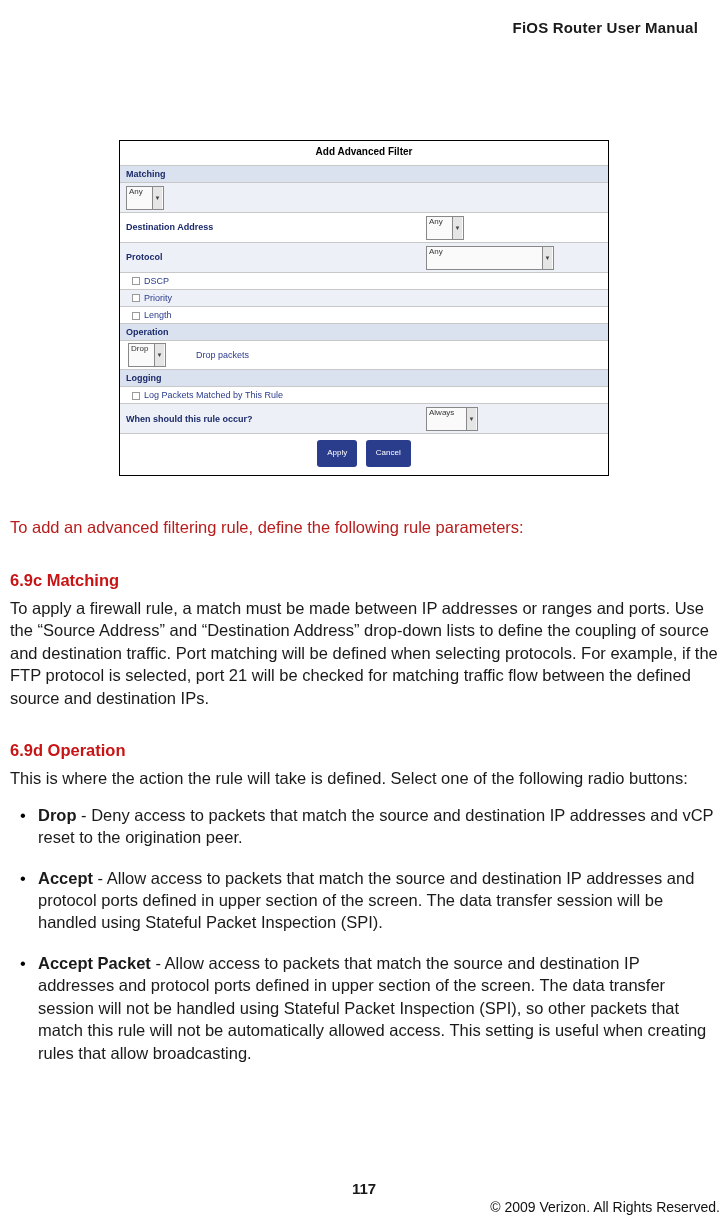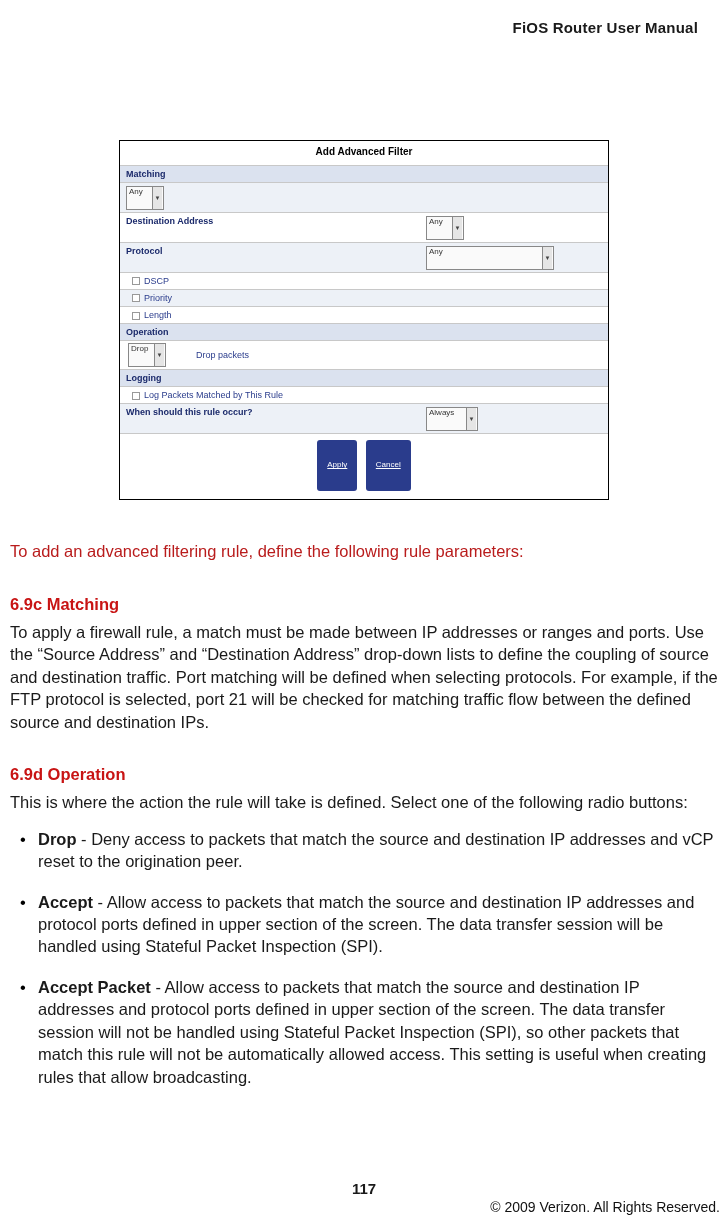--- a/index.html
+++ b/index.html
@@ -50,21 +50,21 @@
   }
   .rf-title {
     text-align: center;
     font-weight: 700;
     padding: 4px 0 6px 0;
     font-size: 10px;
     color: #000;
   }
   .rf-row {
     display: flex;
-    align-items: flex-start;
+    align-items: center;
     border-top: 1px solid #c8c8c8;
     padding: 2px 6px;
     color: #1b2a6b;
     font-weight: 700;
     min-height: 16px;
     background: #fff;
   }
   .rf-row.section-row { background: #dbe2ef; }
   .rf-row.light { background: #edf1f7; }
   .rf-label { flex: 0 0 300px; }
@@ -110,26 +110,25 @@
   }
   .rf-sub { color: #2a3c8c; font-weight: 400; padding-left: 6px; }
   .rf-footer {
     border-top: 1px solid #c8c8c8;
     text-align: center;
     padding: 6px 0 8px 0;
   }
   .rf-btn {
     display: inline-block;
     font-size: 8px;
-    padding: 20px 10px;
+    padding: 8px 10px;
     border-radius: 3px;
     margin: 0 3px;
     color: #fff;
     background: #2a3c8c;
-    text-decoration: underline;
   }
   .op-cell { display: flex; align-items: center; gap: 30px; color:#2a3c8c; font-weight:400; padding-left:2px;}
   .body-text {
     margin: 12px 2px 0 2px;
     font-size: 16.5px;
     color: #b91c1c;
   }
   .section-heading {
     color: #c81414;
     font-weight: 700;

